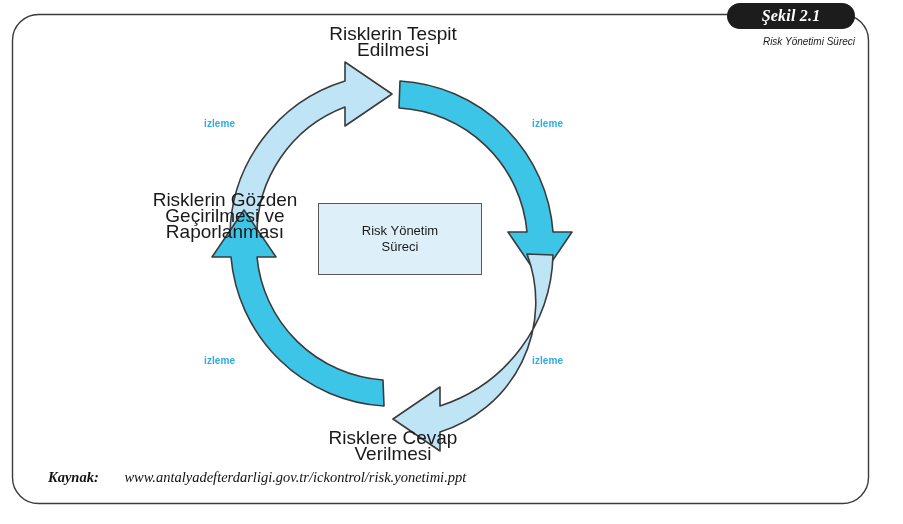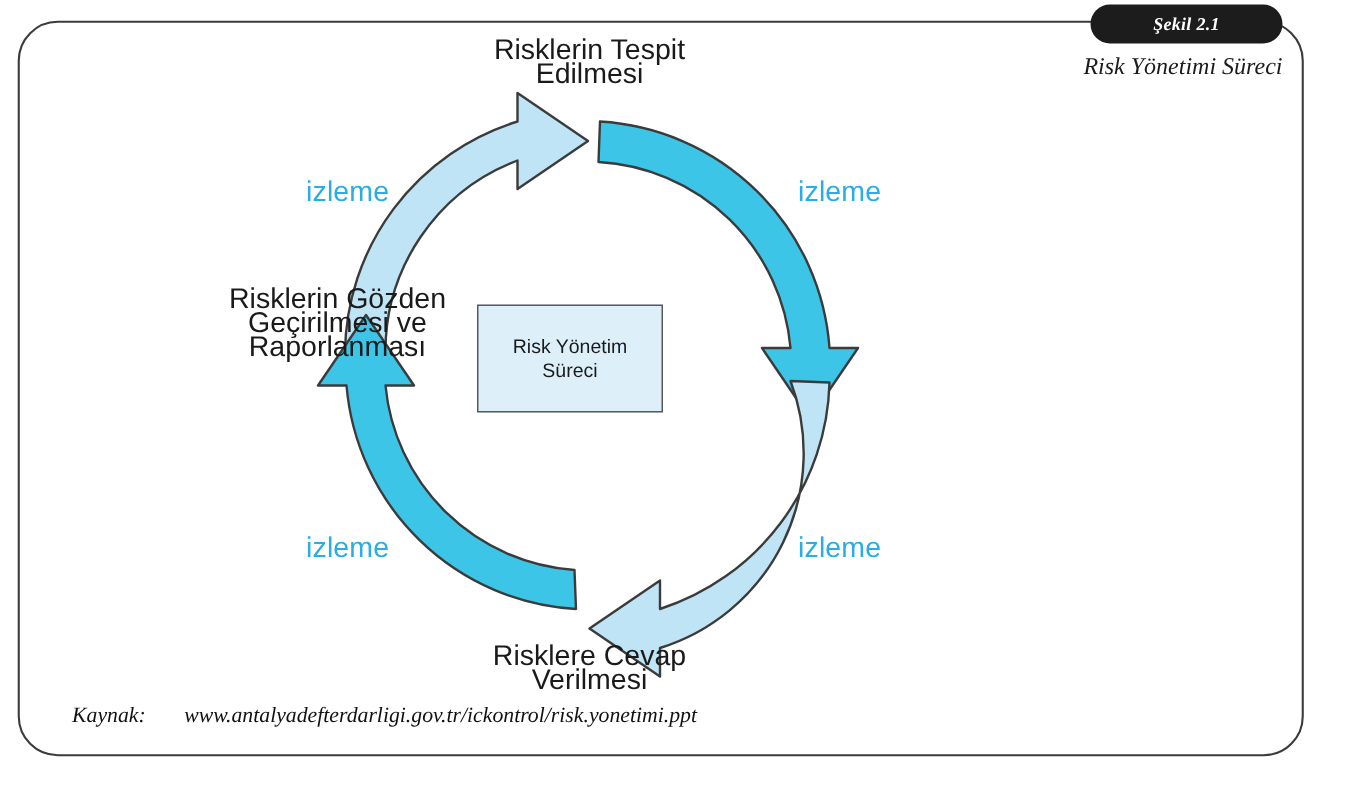--- a/index.html
+++ b/index.html
@@ -37,35 +37,35 @@
     white-space: pre-line;
   }
   #node-identify   { left: 293px; top: 26px;  width: 200px; }
   #node-evaluate   { left: 478px; top: 236px; width: 170px; }
   #node-respond    { left: 293px; top: 430px; width: 200px; }
   #node-review     { left: 145px; top: 192px; width: 160px; }
 
   .izleme {
     position: absolute;
     font-family: "Liberation Sans", sans-serif;
-    font-size: 19px;
-    font-weight: normal;
+    font-size: 10px;
+    font-weight: bold;
     color: #29ade4;
     letter-spacing: .1px;
   }
   #izleme-tl { left: 204px; top: 118px; }
   #izleme-tr { left: 532px; top: 118px; }
   #izleme-bl { left: 204px; top: 355px; }
   #izleme-br { left: 532px; top: 355px; }
 
   #center-box {
     position: absolute;
     left: 318px;
     top: 203px;
-    width: 124px;
+    width: 164px;
     height: 72px;
     background: #ddf0fa;
     border: 1.4px solid #595959;
     box-sizing: border-box;
     display: flex;
     align-items: center;
     justify-content: center;
   }
   #center-box-label {
     text-align: center;
@@ -87,47 +87,47 @@
     border-radius: 13px;
     display: flex;
     align-items: center;
     justify-content: center;
   }
   #figure-badge-label {
     color: #ffffff;
     font-family: "Liberation Serif", serif;
     font-weight: bold;
     font-style: italic;
-    font-size: 12px;
+    font-size: 16px;
     letter-spacing: .2px;
   }
   #figure-caption {
     position: absolute;
     left: 595px;
     top: 36px;
     width: 260px;
     text-align: right;
-    font-family: Liberation Serif, serif;
-    font-style: italic;
-    font-size: 16px;
+    font-family: Liberation Sans, sans-serif;
+    font-style: italic;
+    font-size: 10px;
     color: #1a1a1a;
   }
 
   
   #source-line {
     position: absolute;
     left: 48px;
     top: 469px;
     font-family: "Liberation Serif", serif;
     font-size: 14.5px;
     color: #111111;
     white-space: nowrap;
   }
   #source-label {
-    font-weight: normal;
+    font-weight: bold;
     font-style: italic;
   }
   #source-url {
     font-style: italic;
     margin-left: 22px;
   }
 </style>
 </head>
 <body>
 

